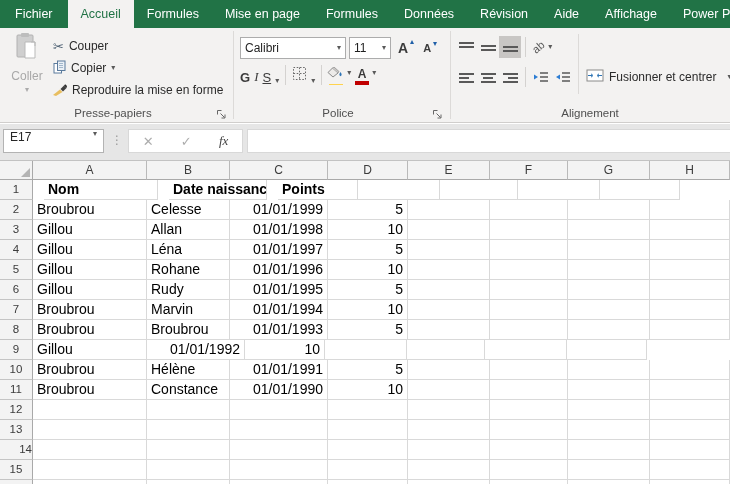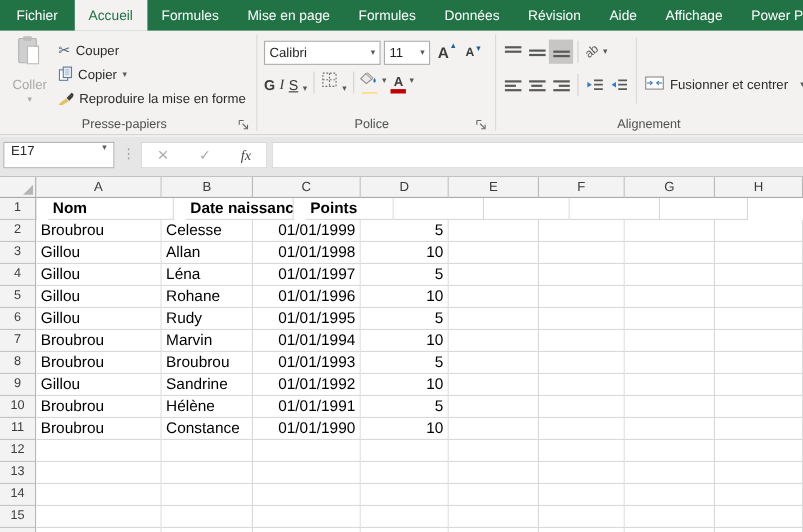--- a/index.html
+++ b/index.html
@@ -416,21 +416,20 @@
       <div class="gc r" style="width: 98px;">01/01/1993</div>
       <div class="gc r" style="width: 80px;">5</div>
       <div class="gc" style="width: 82px;"></div>
       <div class="gc" style="width: 78px;"></div>
       <div class="gc" style="width: 82px;"></div>
       <div class="gc" style="width: 80px;"></div>
     </div>
     <div class="grow">
       <div class="gc rowhd" style="width: 33px;">9</div>
       <div class="gc" style="width: 114px;">Gillou</div>
-      <div class="gc" style="width: 83px;">Sandrine</div>
       <div class="gc r" style="width: 98px;">01/01/1992</div>
       <div class="gc r" style="width: 80px;">10</div>
       <div class="gc" style="width: 82px;"></div>
       <div class="gc" style="width: 78px;"></div>
       <div class="gc" style="width: 82px;"></div>
       <div class="gc" style="width: 80px;"></div>
     </div>
     <div class="grow">
       <div class="gc rowhd" style="width: 33px;">10</div>
       <div class="gc" style="width: 114px;">Broubrou</div>
@@ -469,21 +468,21 @@
       <div class="gc" style="width: 114px;"></div>
       <div class="gc" style="width: 83px;"></div>
       <div class="gc" style="width: 98px;"></div>
       <div class="gc" style="width: 80px;"></div>
       <div class="gc" style="width: 82px;"></div>
       <div class="gc" style="width: 78px;"></div>
       <div class="gc" style="width: 82px;"></div>
       <div class="gc" style="width: 80px;"></div>
     </div>
     <div class="grow">
-      <div class="gc rowhd" style="width: 33px;">14</div>
+      <div class="gc rowhd" style="width: 33px; text-align: right;">14</div>
       <div class="gc" style="width: 114px;"></div>
       <div class="gc" style="width: 83px;"></div>
       <div class="gc" style="width: 98px;"></div>
       <div class="gc" style="width: 80px;"></div>
       <div class="gc" style="width: 82px;"></div>
       <div class="gc" style="width: 78px;"></div>
       <div class="gc" style="width: 82px;"></div>
       <div class="gc" style="width: 80px;"></div>
     </div>
     <div class="grow">

